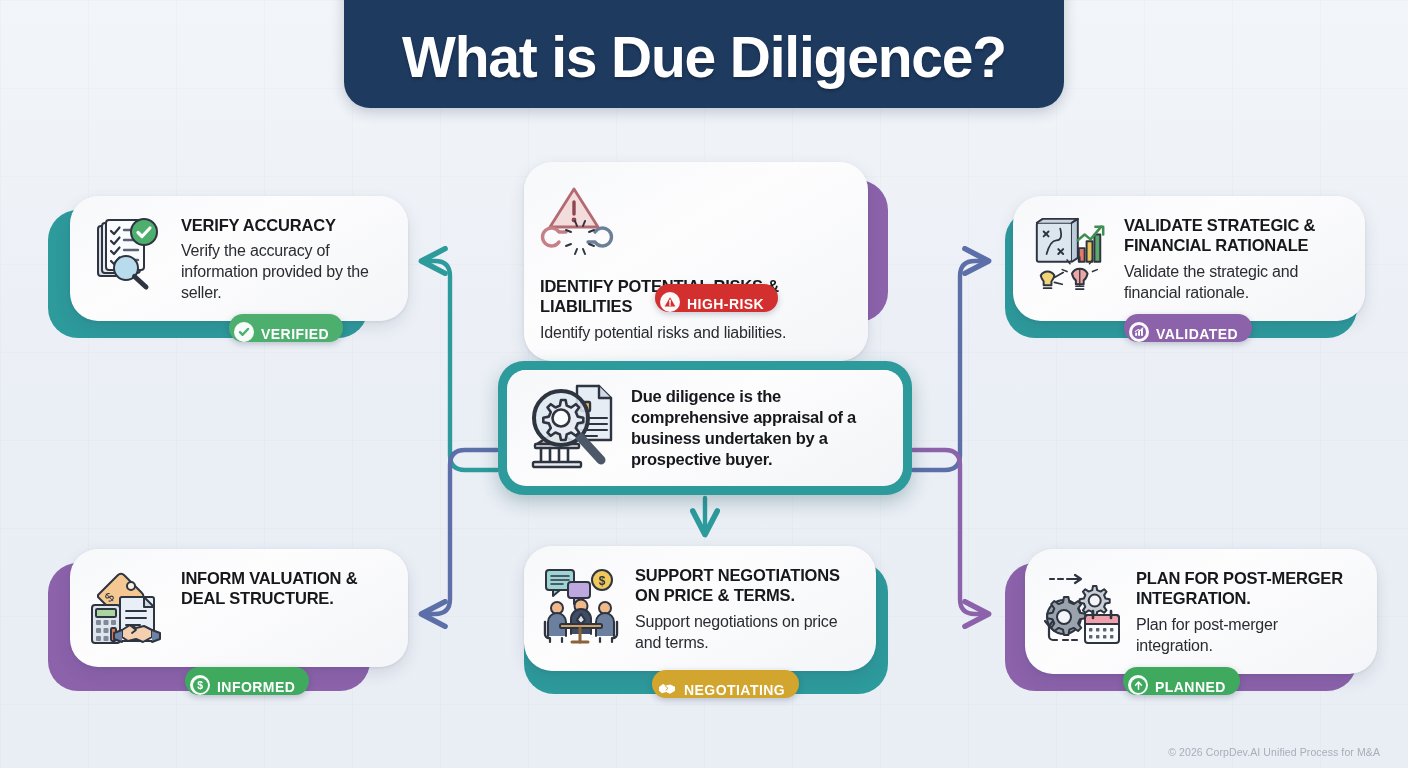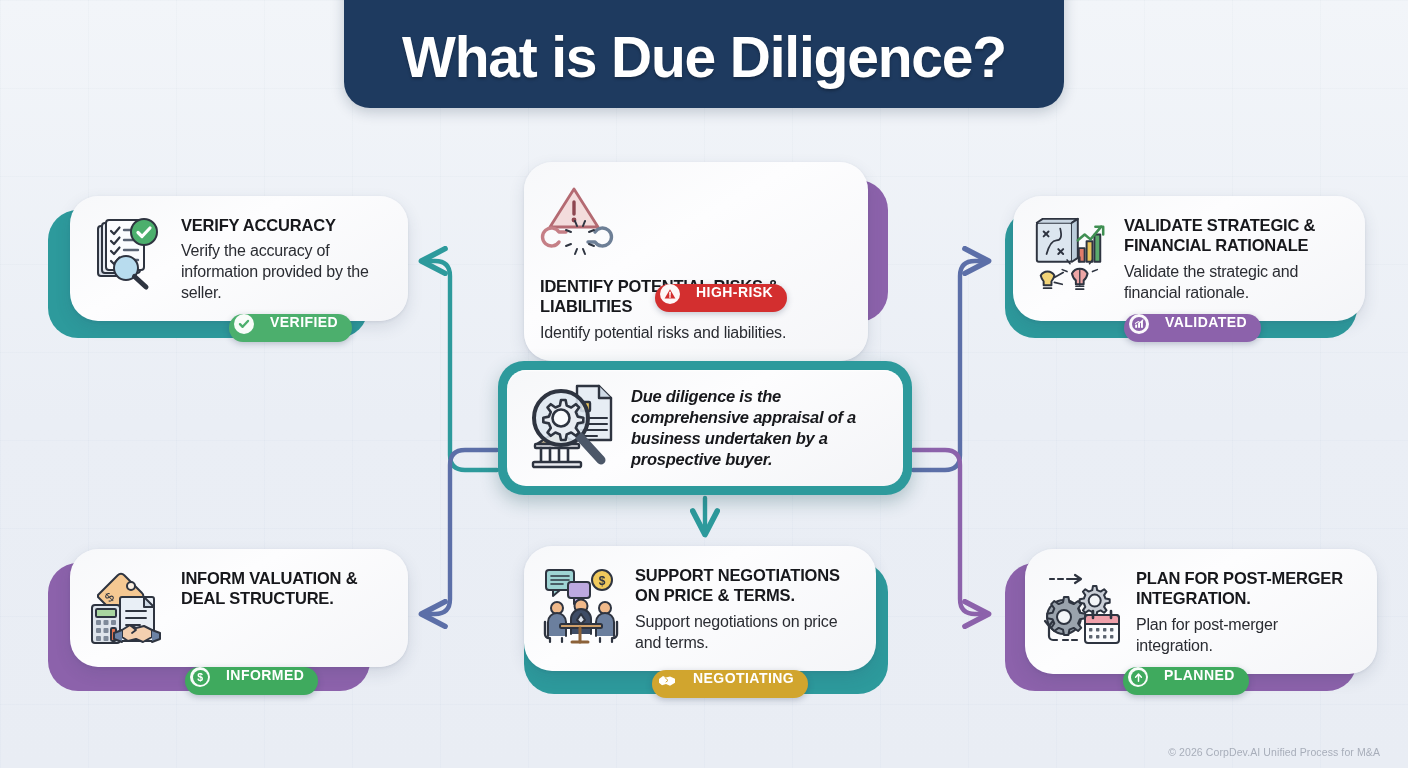--- a/index.html
+++ b/index.html
@@ -129,22 +129,22 @@
     color: #2a2c32;
     line-height: 1.31;
     letter-spacing: -0.2px;
   }
 
   
   .badge {
     position: absolute;
     z-index: 20;
     display: inline-flex;
-    align-items: flex-start;
-    gap: 16px;
+    align-items: flex-end;
+    gap: 7px;
     height: 28px;
     padding: 0 14px 0 5px;
     border-radius: 16px;
     font-size: 14px;
     font-weight: 700;
     letter-spacing: 0.45px;
     color: #ffffff;
     box-shadow: 0 2px 6px rgba(40,55,85,0.26);
     white-space: nowrap;
   }
@@ -158,21 +158,20 @@
   .badge .b-ico svg { display:block; }
 
   
   .center-node {
     position: absolute;
     left: 498px;
     top: 361px;
     width: 414px;
     height: 134px;
     z-index: 18;
-    font-style: italic;
   }
   .center-node .cn-accent {
     position: absolute;
     left: 0; top: 0;
     width: 414px; height: 134px;
     background: #2d9a9c;
     border-radius: 26px;
     box-shadow: 0 7px 18px rgba(35,90,95,0.30);
   }
   .center-node .cn-panel {

